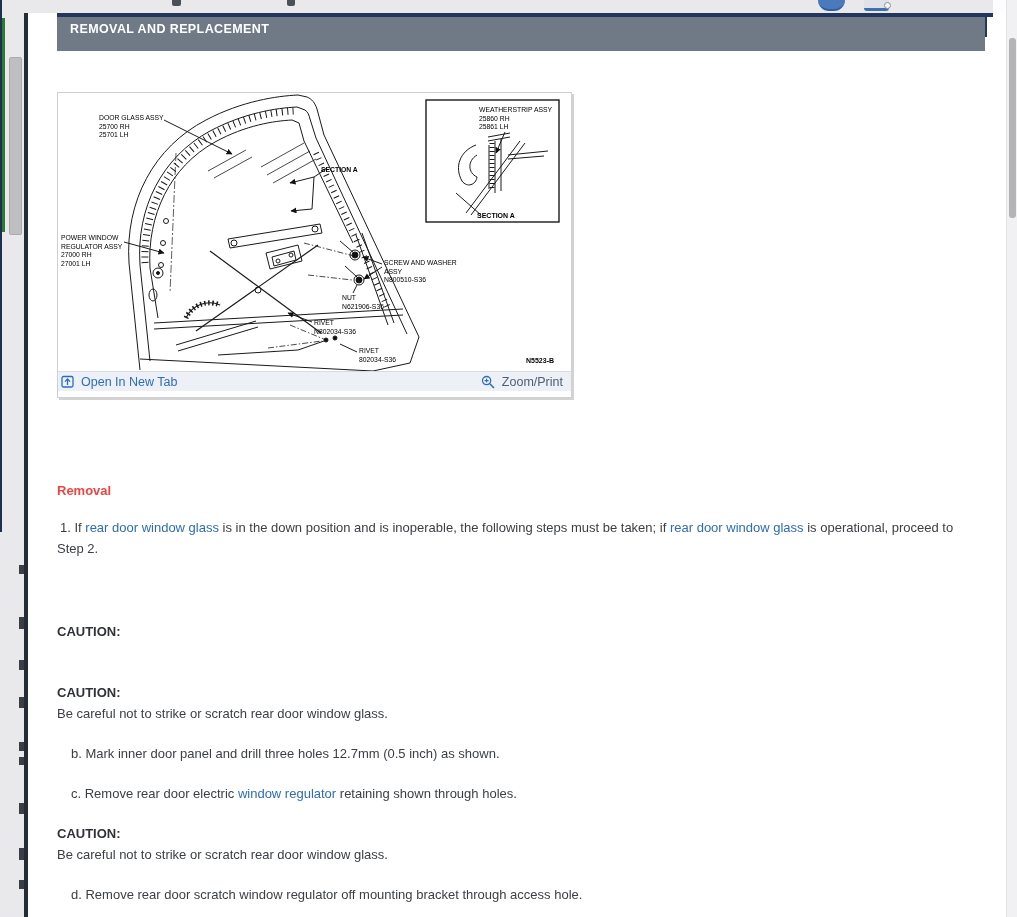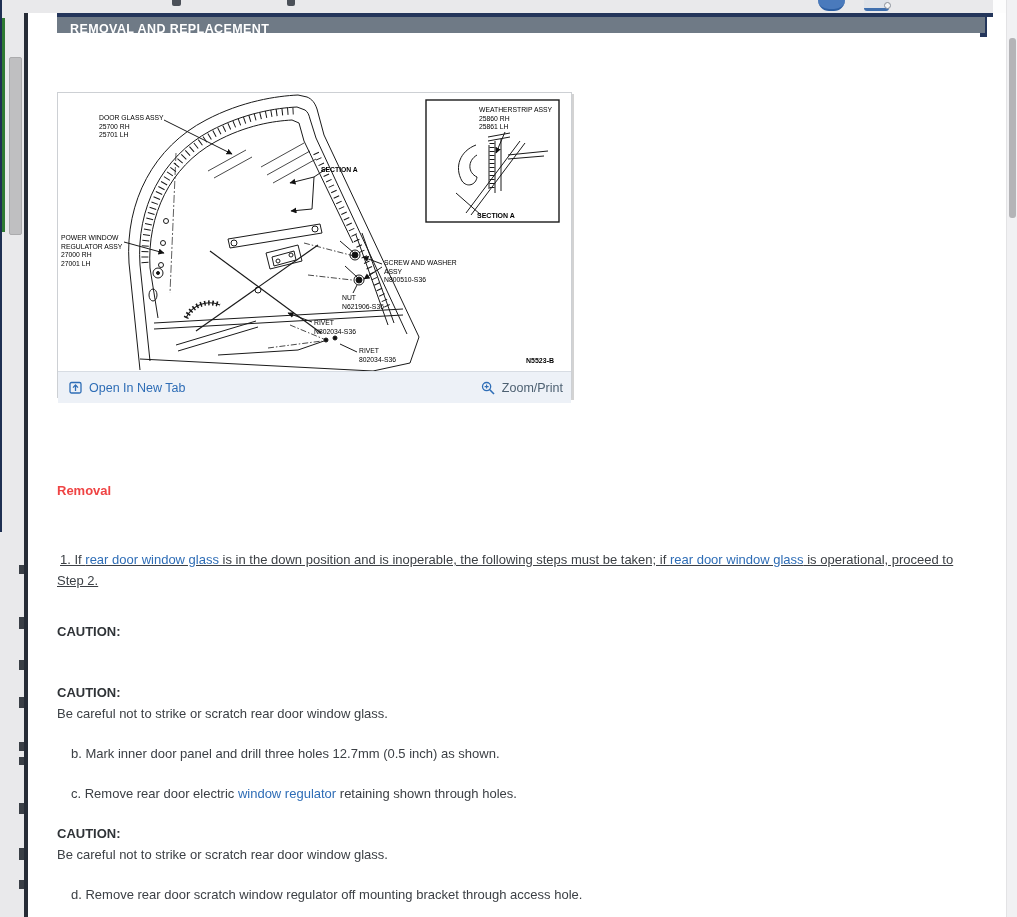--- a/index.html
+++ b/index.html
@@ -21,29 +21,29 @@
   .strip-frag{top:0;height:6px;background:#4b5058;border-radius:0 0 2px 2px;}
   .avatar-frag{left:818px;top:0;width:27px;height:9px;background:#4a7abc;border-bottom:2px solid #2d5fa3;border-radius:0 0 13px 13px;}
   .printer-frag{left:864px;top:0;width:25px;height:8px;background:#dfe3e9;border-bottom:3px solid #3f6fae;border-radius:0 0 3px 3px;}
   .printer-frag-dot{left:884px;top:2px;width:7px;height:7px;border:1.5px solid #8a9099;border-radius:50%;background:#f4f5f7;box-sizing:border-box;}
   .corner-white{left:993px;top:0;width:13px;height:13px;background:#fdfdfd;}
 
   
   .panel{left:24px;top:13px;width:982px;height:904px;background:#fff;border-left:4px solid #262c36;box-sizing:border-box;}
   .navy-topbar{left:29px;top:0;width:936px;height:4px;background:#24365b;}
   .navy-endcap{left:952px;top:0;width:7px;height:24px;background:#24365b;}
-  .section-bar{left:29px;top:4px;width:928px;height:16px;background:#6f7a86;color:#fff;
+  .section-bar{left:29px;top:4px;width:928px;height:34px;background:#6f7a86;color:#fff;
     font-size:12.5px;font-weight:bold;letter-spacing:.4px;line-height:25px;padding-left:13px;box-sizing:border-box;}
 
   
   .figure-card{left:29px;top:79px;width:515px;height:306px;background:#fff;
     border:1px solid #cdd0d4;box-sizing:border-box;box-shadow:2px 2px 0 rgba(175,175,175,.55);}
   .figure-area{left:0;top:0;width:513px;height:278px;background:#fff;}
-  .figure-footer{left:0;top:278px;width:513px;height:32px;background:#edf1f7;border-top:1px solid #d7dce3;box-sizing:border-box;
-    display:flex;align-items:center;justify-content:space-between;padding:0 8px 0 11px;}
+  .figure-footer{left:0;top:278px;width:513px;height:20px;background:#edf1f7;border-top:1px solid #d7dce3;box-sizing:border-box;
+    display:flex;align-items:center;justify-content:space-between;padding:0 8px 0 3px;}
   .fig-link{display:flex;align-items:center;gap:7px;font-size:12.5px;cursor:pointer;text-decoration:none;}
   .fig-link .lbl-blue{color:#2e6db6;}
   .fig-link .lbl-slate{color:#4e6172;}
 
   
   .txt{left:29px;color:#3c4045;font-size:13px;line-height:21px;}
   .txt .lnk{color:#2e6db6;cursor:pointer;}
   .heading-b{font-weight:bold;color:#ef4444;}
   .indent-sub{padding-left:14px;}
   .step1{width:912px;text-indent:3px;}
@@ -256,21 +256,21 @@
               <path d="M5.6,3.6 V7.6 M3.6,5.6 H7.6" stroke-width="1.1"></path>
             </svg>
           </span>
           <span class="lbl-slate">Zoom/Print</span>
         </a>
       </div>
     </div>
 
     <div class="abs txt heading-b" style="top:467px;">Removal</div>
 
-    <div class="abs txt step1" style="top:536px;text-decoration:underline;">
+    <div class="abs txt step1" style="top:504px;">
       <span>1. If </span><span class="lnk">rear door window glass</span><span> is in the down position and is inoperable, the following steps must be taken; if </span><span class="lnk">rear door window glass</span><span> is operational, proceed to Step 2.</span>
     </div>
 
 
     <div class="abs txt caution" style="top:608px;">
       <div class="cap">CAUTION:</div>
     </div>
 
     <div class="abs txt caution" style="top:669px;">
       <div class="cap">CAUTION:</div>

